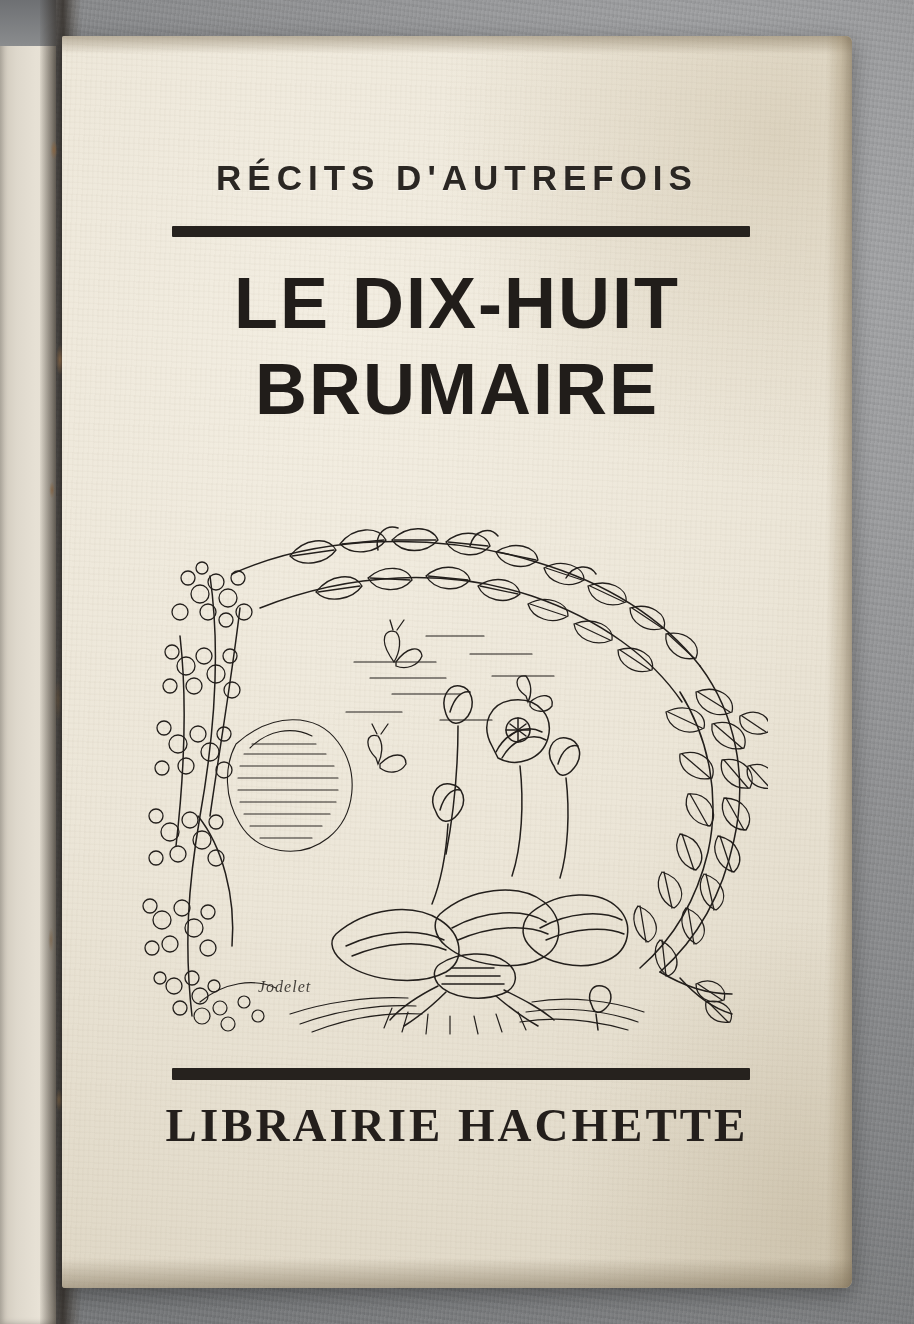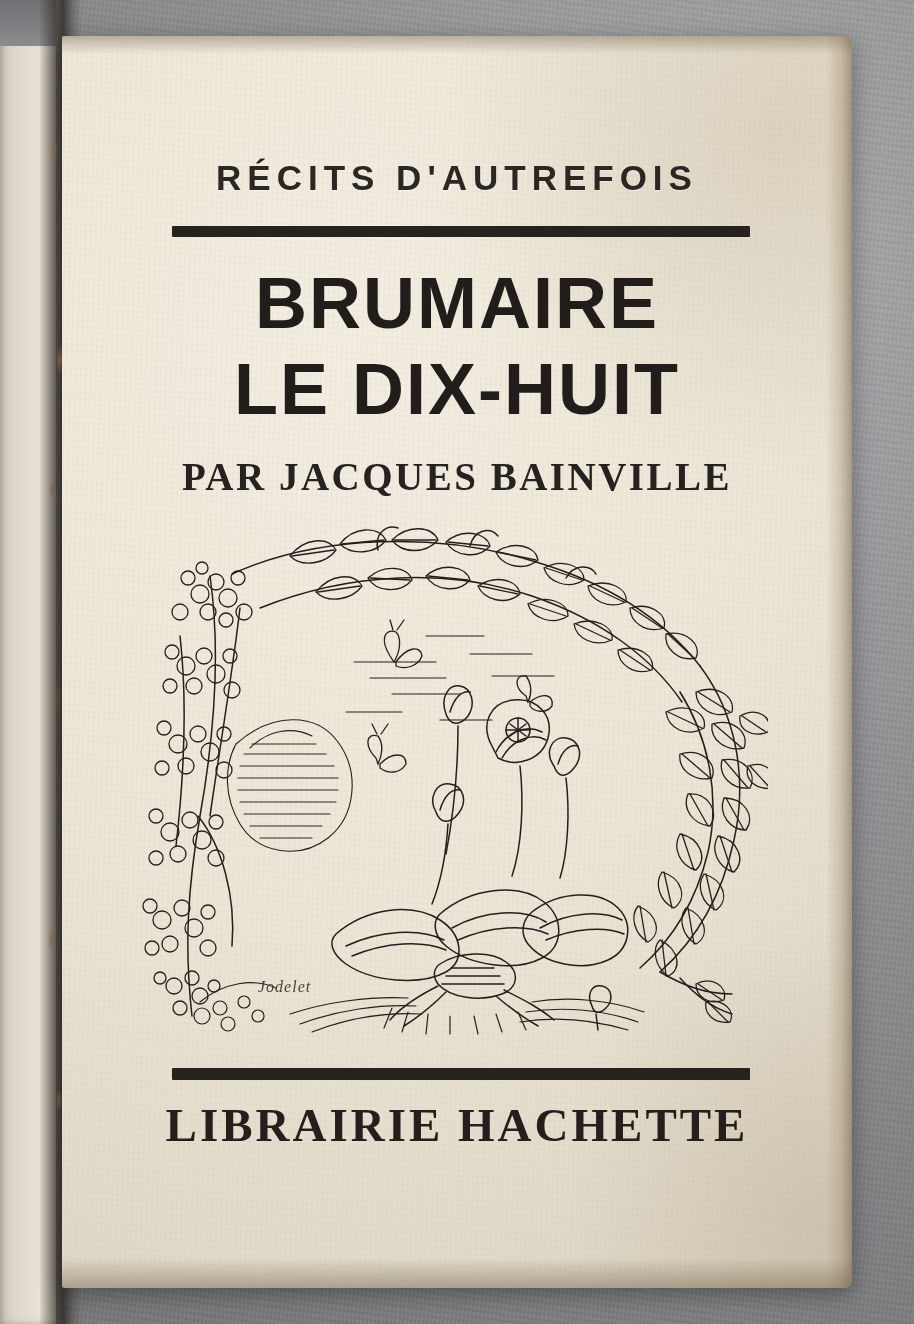--- a/index.html
+++ b/index.html
@@ -236,25 +236,24 @@
   <div class="title-page">
     <div class="paper-tex"></div>
 
     <div class="content">
 
       <div class="series">RÉCITS D'AUTREFOIS</div>
 
       <div class="rule rule-top"></div>
 
       <div class="title-block">
+        <div class="title-line">LE DIX-HUIT</div>
         <div class="title-line">BRUMAIRE</div>
-        <div class="title-line">LE DIX-HUIT</div>
       </div>
 
-      <div class="author">PAR JACQUES BAINVILLE</div>
 
       <div class="vignette">
         <svg viewBox="0 0 628 520" xmlns="http://www.w3.org/2000/svg" stroke="#231f1c" fill="none" stroke-width="1.5" stroke-linecap="round">
 
           <g>
             <g stroke-width="1.3">
 
               <g>
                 <circle cx="60" cy="78" r="9"></circle>
                   <circle cx="76" cy="66" r="8"></circle>

